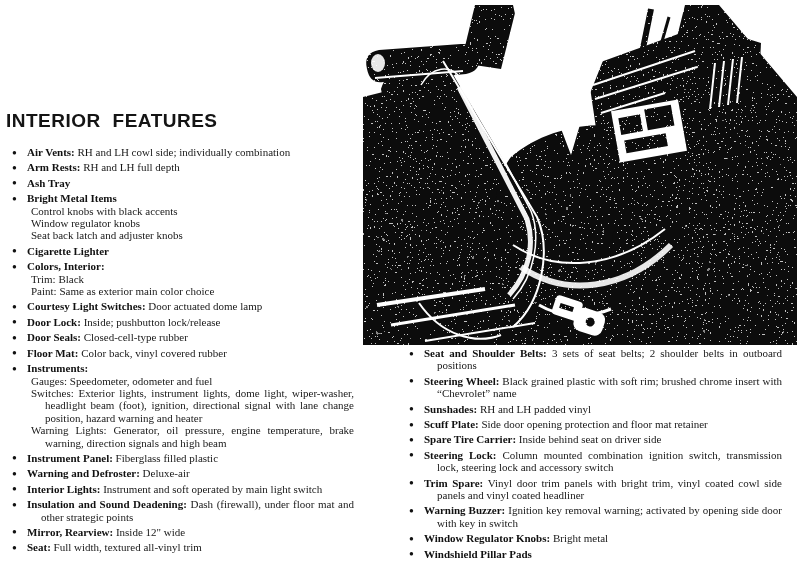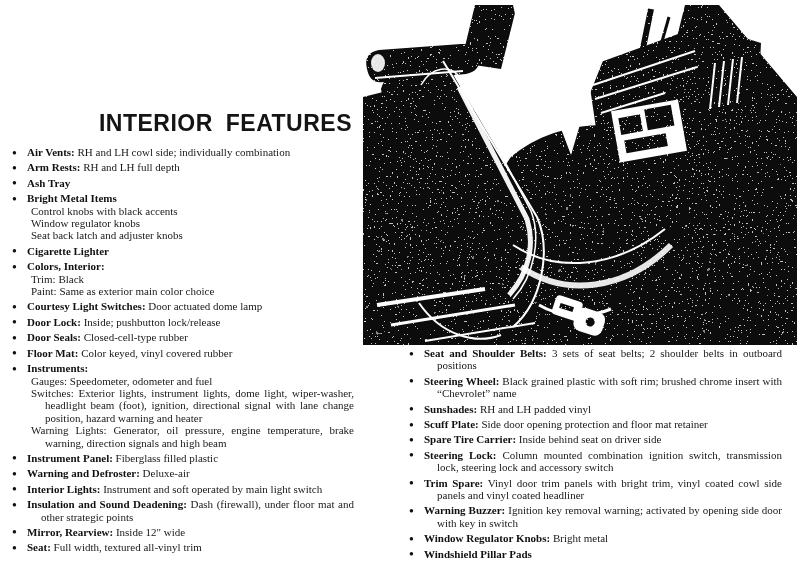--- a/index.html
+++ b/index.html
@@ -2,23 +2,23 @@
 <html><head>
 <meta charset="utf-8">
 <style>
   html,body{margin:0;padding:0;background:#e8e8e8;}
   #page{
     position:relative;width:800px;height:575px;background:#ffffff;
     overflow:hidden;font-family:"Liberation Serif", serif;color:#181818;
   }
   
   .title{
-    position:absolute;left:6px;top:110px;width:346px;text-align:right;
+    position:absolute;left:6px;top:110px;width:346px;text-align:left;
     font-family:"Liberation Sans", sans-serif;font-weight:bold;
-    font-size:23px;letter-spacing:0.5px;word-spacing:6px;color:#141414;
+    font-size:19px;letter-spacing:0.5px;word-spacing:6px;color:#141414;
   }
   
   .col{position:absolute;font-size:11px;line-height:12.4px;text-align:justify;}
   .col-left{left:2px;top:146px;width:352px;}
   .col-right{left:404px;top:347px;width:378px;}
   ul.features{list-style:none;margin:0;padding:0;}
   ul.features li{
     position:relative;margin:0 0 3px 0;
     padding-left:39px;text-indent:-14px;
   }
@@ -45,21 +45,21 @@
     <ul class="features" id="list-left">
         <li><span class="bullet">●</span><span class="term">Air Vents:</span> <span class="desc">RH and LH cowl side; individually combination</span></li>
         <li><span class="bullet">●</span><span class="term">Arm Rests:</span> <span class="desc">RH and LH full depth</span></li>
         <li><span class="bullet">●</span><span class="term">Ash Tray</span> <span class="desc"></span></li>
         <li><span class="bullet">●</span><span class="term">Bright Metal Items</span> <span class="desc"></span><div class="sub">Control knobs with black accents</div><div class="sub">Window regulator knobs</div><div class="sub">Seat back latch and adjuster knobs</div></li>
         <li><span class="bullet">●</span><span class="term">Cigarette Lighter</span> <span class="desc"></span></li>
         <li><span class="bullet">●</span><span class="term">Colors, Interior:</span> <span class="desc"></span><div class="sub">Trim: Black</div><div class="sub">Paint: Same as exterior main color choice</div></li>
         <li><span class="bullet">●</span><span class="term">Courtesy Light Switches:</span> <span class="desc">Door actuated dome lamp</span></li>
         <li><span class="bullet">●</span><span class="term">Door Lock:</span> <span class="desc">Inside; pushbutton lock/release</span></li>
         <li><span class="bullet">●</span><span class="term">Door Seals:</span> <span class="desc">Closed-cell-type rubber</span></li>
-        <li><span class="bullet">●</span><span class="term">Floor Mat:</span> <span class="desc">Color keyed, vinyl covered rubber</span></li>
+        <li><span class="bullet">●</span><span class="term">Floor Mat:</span> <span class="desc">Color back, vinyl covered rubber</span></li>
         <li><span class="bullet">●</span><span class="term">Instruments:</span> <span class="desc"></span><div class="sub">Gauges: Speedometer, odometer and fuel</div><div class="sub">Switches: Exterior lights, instrument lights, dome light, wiper-washer, headlight beam (foot), ignition, directional signal with lane change position, hazard warning and heater</div><div class="sub">Warning Lights: Generator, oil pressure, engine temperature, brake warning, direction signals and high beam</div></li>
         <li><span class="bullet">●</span><span class="term">Instrument Panel:</span> <span class="desc">Fiberglass filled plastic</span></li>
         <li><span class="bullet">●</span><span class="term">Warning and Defroster:</span> <span class="desc">Deluxe-air</span></li>
         <li><span class="bullet">●</span><span class="term">Interior Lights:</span> <span class="desc">Instrument and soft operated by main light switch</span></li>
         <li><span class="bullet">●</span><span class="term">Insulation and Sound Deadening:</span> <span class="desc">Dash (firewall), under floor mat and other strategic points</span></li>
         <li><span class="bullet">●</span><span class="term">Mirror, Rearview:</span> <span class="desc">Inside 12" wide</span></li>
         <li><span class="bullet">●</span><span class="term">Seat:</span> <span class="desc">Full width, textured all-vinyl trim</span></li>
       </ul>
   </div>
 

